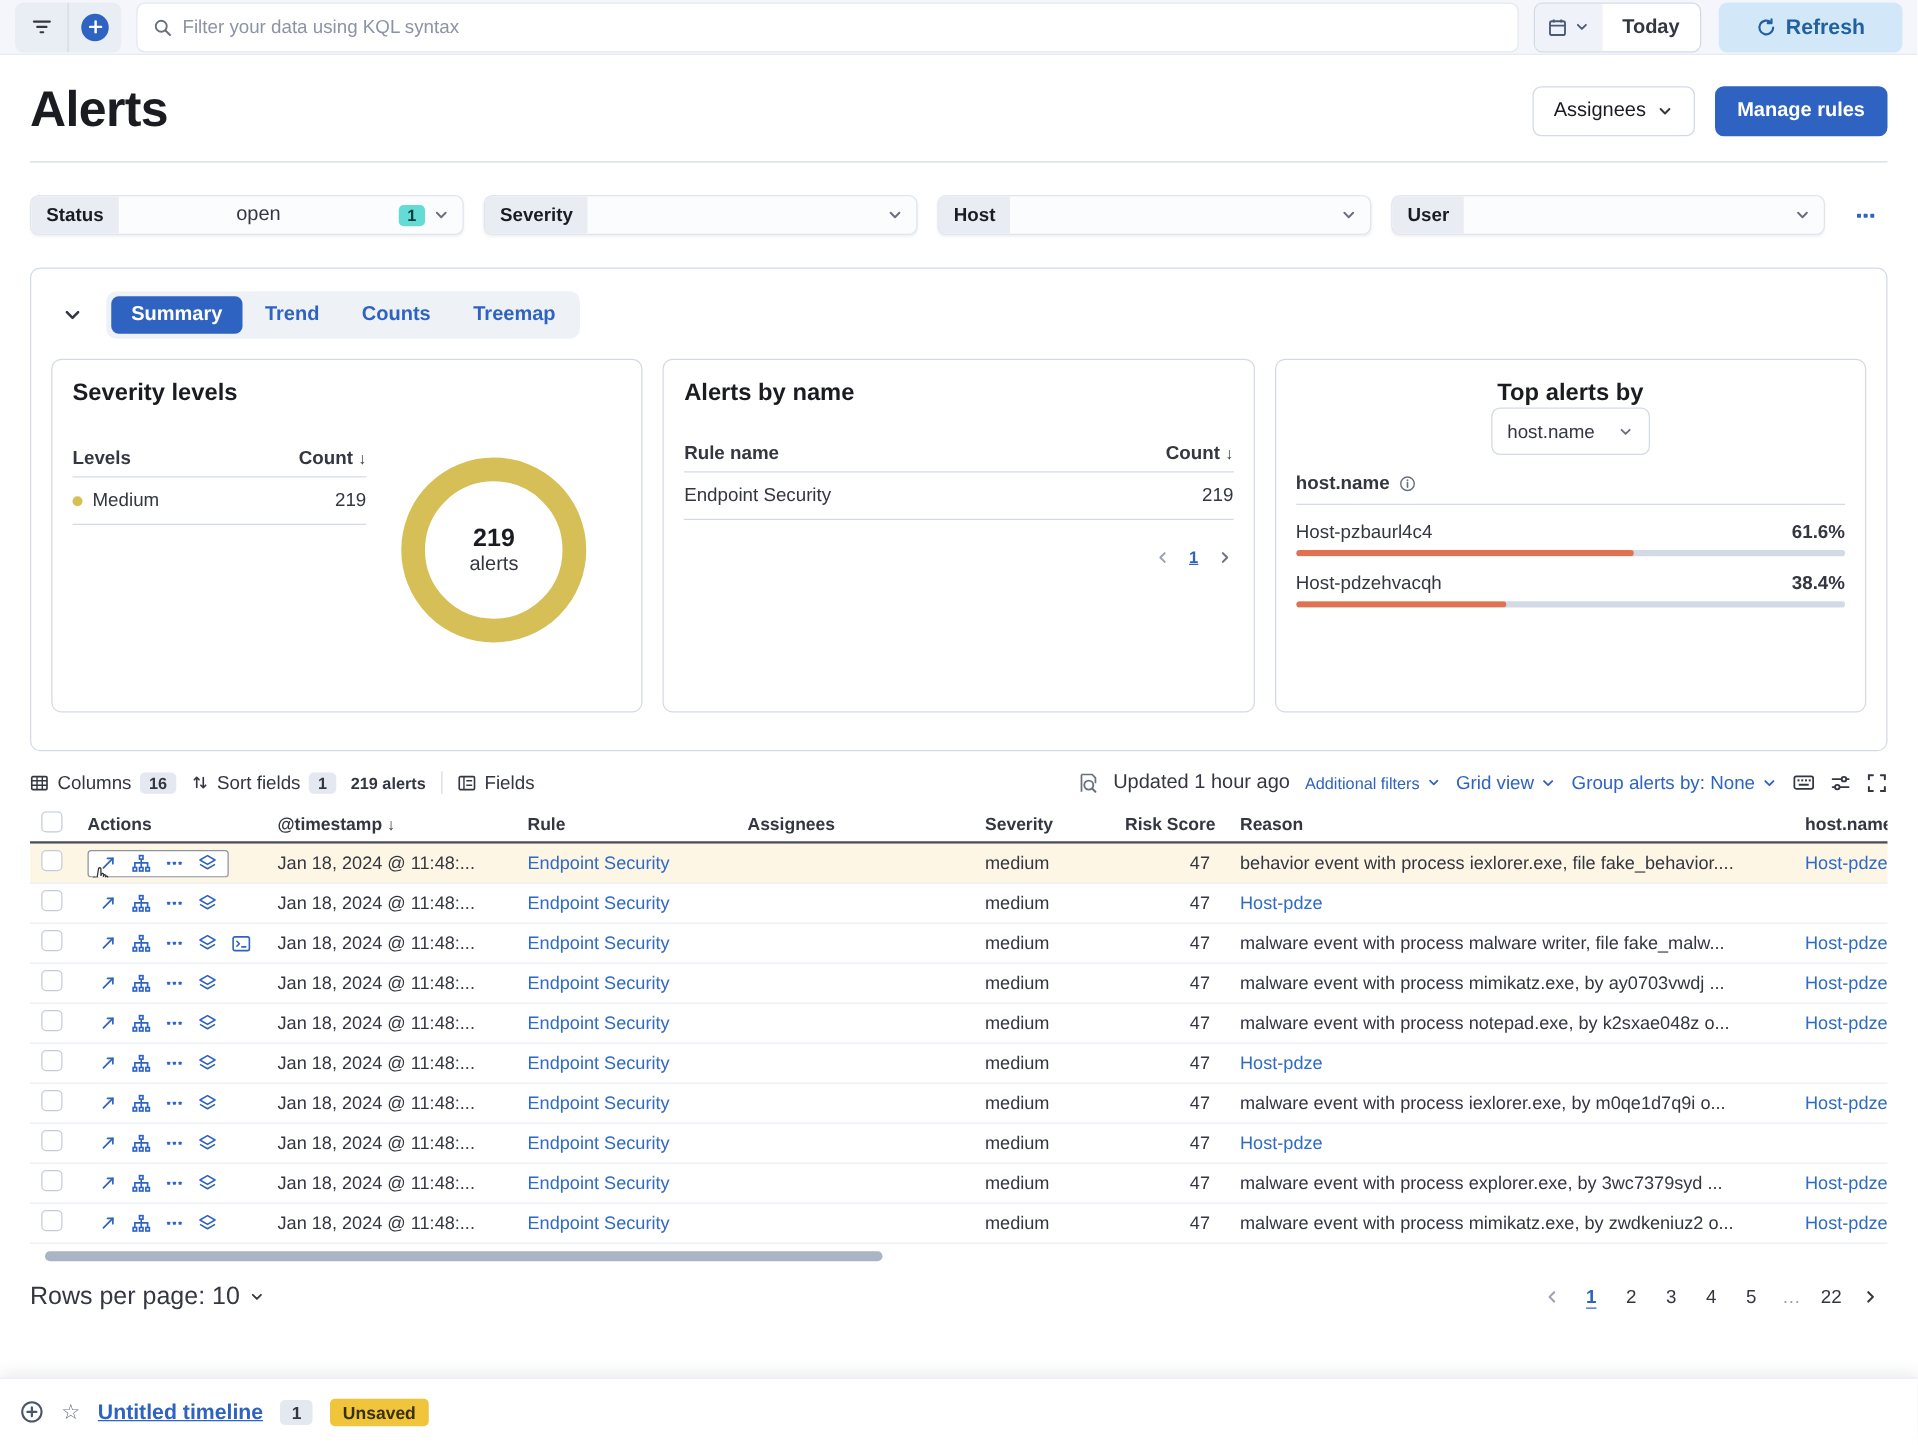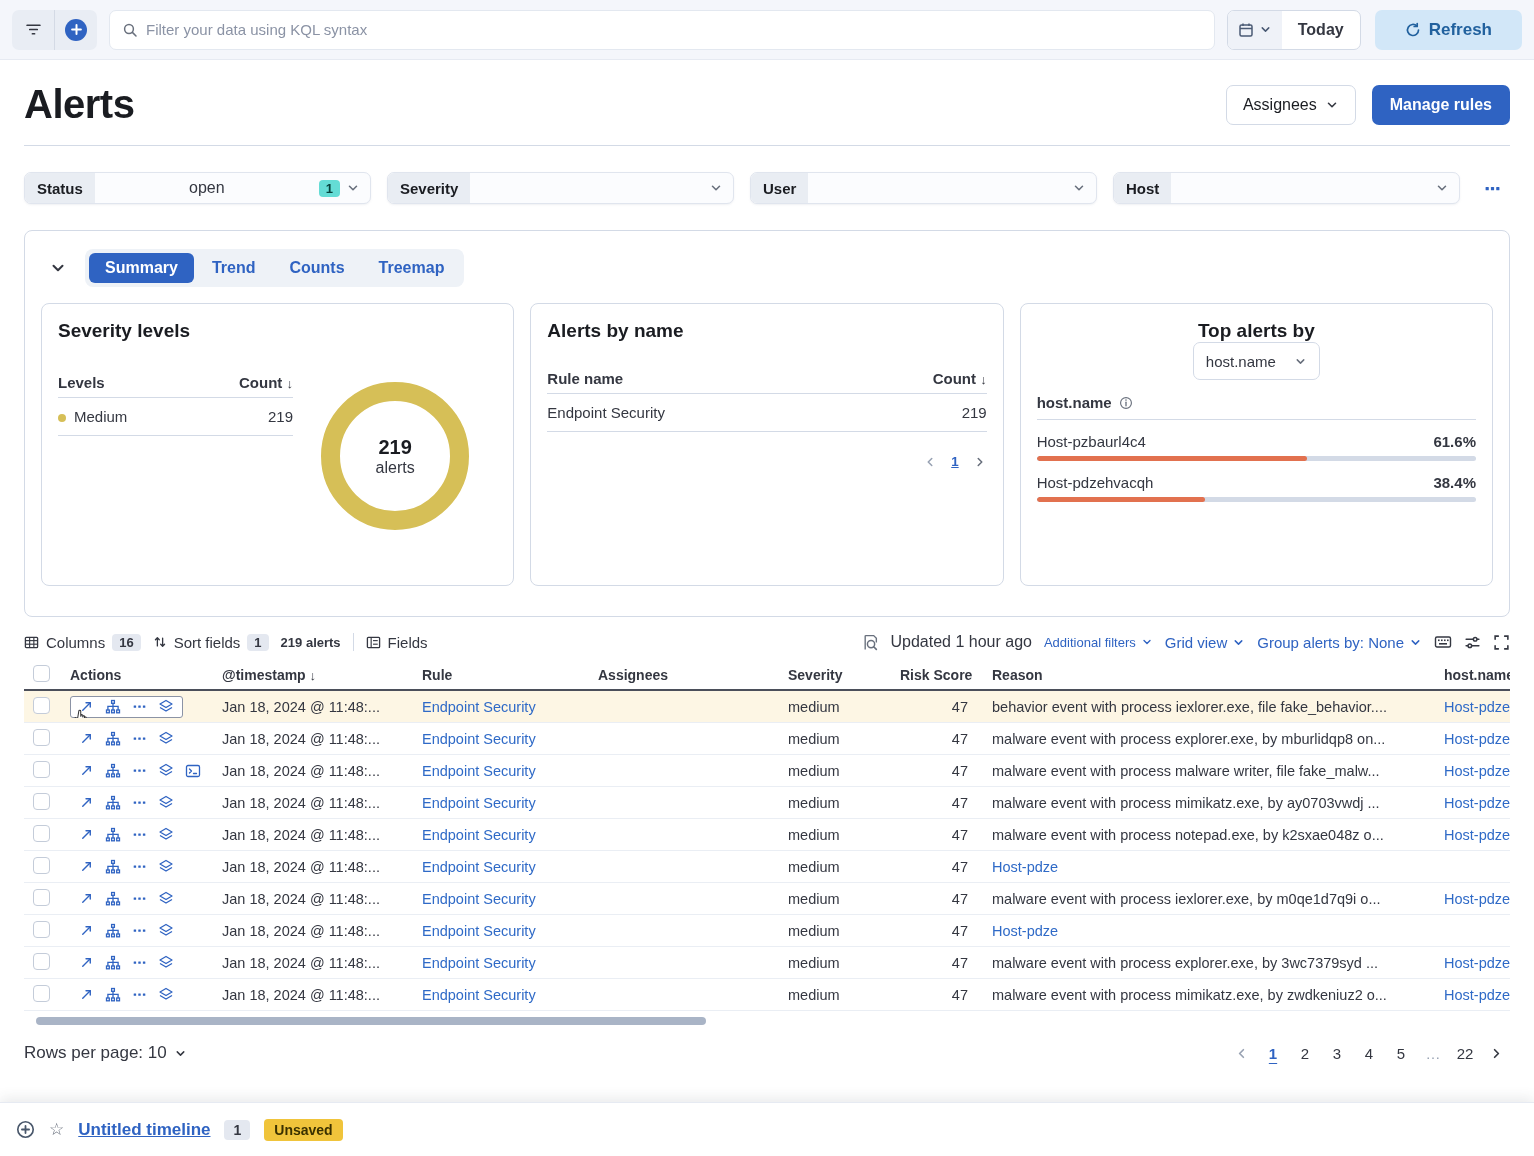--- a/index.html
+++ b/index.html
@@ -5,21 +5,21 @@
   * { margin:0; padding:0; box-sizing:border-box; }
   html,body { width:1534px; height:1156px; overflow:hidden; background:#fff;
     font-family:"Liberation Sans", sans-serif; color:#343741; }
   :root{
     --blue:#2F63C2; --link:#2F6AC7; --border:#D3DAE6; --text:#343741;
     --subtle:#69707D; --chip:#E9EDF5; --gold:#D6BF57; --orange:#E2714F;
   }
   button{ font-family:inherit; background:none; border:none; cursor:pointer; color:inherit; }
 
   
-  .topbar{ height:60px; background:#F4F6FB; display:flex; align-items:center; padding:0 12px; gap:12px; border-bottom:1px solid #E6EAF2;}
+  .topbar{ height:44px; background:#F4F6FB; display:flex; align-items:center; padding:0 12px; gap:12px; border-bottom:1px solid #E6EAF2;}
   .tb-left-group{ display:flex; align-items:center; background:#E9EDF4; border-radius:7px; height:40px; overflow:hidden;}
   .tb-btn{ width:42px; height:40px; display:flex; align-items:center; justify-content:center;}
   .tb-sep{ width:1px; height:40px; background:#D4DAE5;}
   .plus-circle{ width:22px; height:22px; border-radius:50%; background:var(--blue); display:flex; align-items:center; justify-content:center;}
   .kql-input{ flex:1; height:40px; background:#fff; border:1px solid #E3E8F0; border-radius:7px; display:flex; align-items:center; padding:0 12px; gap:8px;}
   .kql-input input{ border:none; outline:none; flex:1; font-size:15px; color:#343741; background:transparent;}
   .kql-input input::placeholder{ color:#8b93a5;}
   .date-group{ display:flex; align-items:stretch; height:40px; border:1px solid var(--border); border-radius:7px; overflow:hidden; background:#fff;}
   .date-cal{ display:flex; align-items:center; gap:5px; padding:0 10px; background:#EFF2F8;}
   .date-today{ display:flex; align-items:center; padding:0 16px; font-weight:700; font-size:16px;}
@@ -103,21 +103,21 @@
   .acts{ display:flex; align-items:center; gap:11px; position:relative; padding:2px 8px; border-radius:3px; border:1px solid transparent; width:fit-content;}
   .acts.focus{ border-color:#8b93a5; background:#fff;}
   .act-ic{ color:var(--blue); display:flex;}
   .blue-link{ color:var(--link); cursor:pointer;}
   .risk-cell{ text-align:right; padding-right:14px;}
   .cursor-hand{ position:absolute; left:2px; top:12px; z-index:3;}
   .hscroll{ height:8px; background:#A9B4C6; border-radius:4px; width:670px; margin:6px 0 0 12px;}
 
   
   .pagi-row{ display:flex; justify-content:space-between; align-items:center; margin-top:14px;}
-  .rpp{ display:flex; align-items:center; gap:7px; font-size:17px;}
+  .rpp{ display:flex; align-items:center; gap:7px; font-size:20px;}
   .page-list{ display:flex; align-items:center; gap:4px;}
   .pg{ min-width:28px; height:28px; display:flex; align-items:center; justify-content:center; font-size:15px; color:#343741; border-radius:4px;}
   .pg.active{ color:var(--blue); font-weight:700; text-decoration:underline; text-underline-offset:4px;}
   .pg.ell{ color:#98A2B3;}
   .pg-arrow{ color:#343741; display:flex; align-items:center; padding:0 6px;}
 
   
   .timeline-bar{ position:absolute; left:0; right:0; bottom:0; height:54px; background:#fff; border-top:1px solid #E6EAF2; box-shadow:0 -4px 12px rgba(52,55,65,.10); display:flex; align-items:center; padding:0 16px; gap:14px;}
   .tl-title{ color:var(--blue); font-weight:700; font-size:17px;text-decoration:underline;}
   .badge-gray{ background:#E4E8F0; border-radius:4px; font-size:14px; font-weight:700; padding:2px 9px;}
@@ -223,30 +223,30 @@
     <div class="chip">
       <span class="lbl">Severity</span>
       <span class="val"></span>
       <span class="chev">
         <svg width="14" height="14" viewBox="0 0 16 16">
             <path d="M4 6l4 4 4-4" fill="none" stroke="currentColor" stroke-width="1.8" stroke-linecap="round" stroke-linejoin="round"></path>
           </svg>
       </span>
     </div>
     <div class="chip">
-      <span class="lbl">User</span>
+      <span class="lbl">Host</span>
       <span class="val"></span>
       <span class="chev">
         <svg width="14" height="14" viewBox="0 0 16 16">
             <path d="M4 6l4 4 4-4" fill="none" stroke="currentColor" stroke-width="1.8" stroke-linecap="round" stroke-linejoin="round"></path>
           </svg>
       </span>
     </div>
     <div class="chip">
-      <span class="lbl">Host</span>
+      <span class="lbl">User</span>
       <span class="val"></span>
       <span class="chev">
         <svg width="14" height="14" viewBox="0 0 16 16">
             <path d="M4 6l4 4 4-4" fill="none" stroke="currentColor" stroke-width="1.8" stroke-linecap="round" stroke-linejoin="round"></path>
           </svg>
       </span>
     </div>
     <button class="more-filters">
       <span>
         <svg width="17" height="17" viewBox="0 0 16 16">
@@ -593,21 +593,20 @@
                 </svg>
         </button>
 
       </span>
     </div>
     <div>Jan 18, 2024 @ 11:48:...</div>
     <div class="blue-link">Endpoint Security</div>
     <div></div>
     <div>medium</div>
     <div class="risk-cell">47</div>
-    <div>malware event with process explorer.exe, by mburlidqp8 on...</div>
     <div class="blue-link">Host-pdze</div>
   </div>
 
   <div class="tgrid trow">
     <div style="padding-left:0"><span class="cb" style="display:inline-block"></span></div>
     <div>
       <span class="acts actions-wrap">
 
         <button class="act-ic">
           <svg width="15" height="15" viewBox="0 0 16 16">

